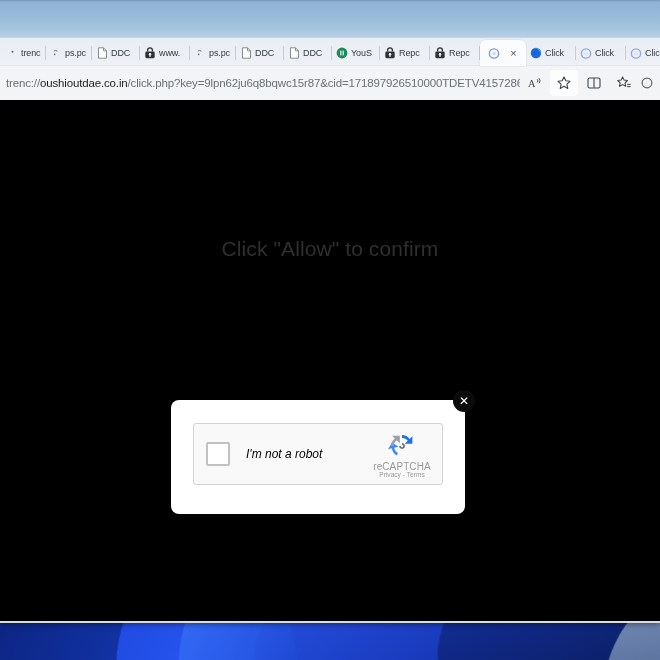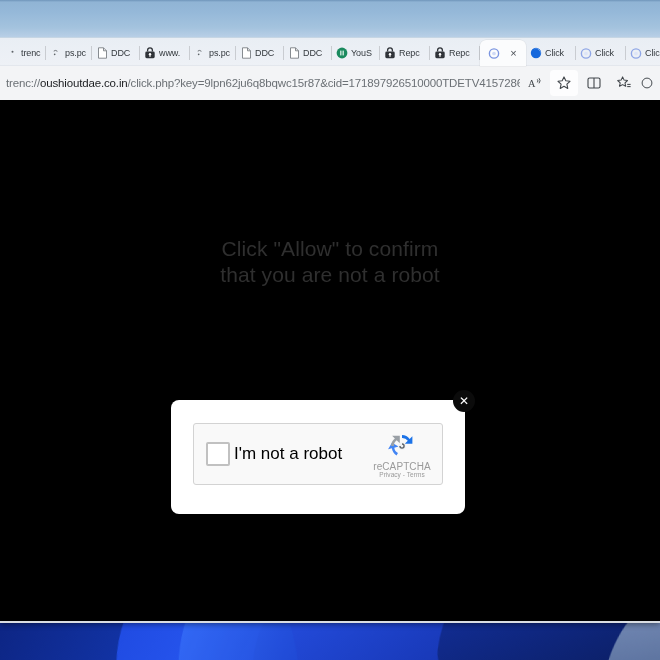--- a/index.html
+++ b/index.html
@@ -127,22 +127,22 @@
     position: absolute; left: 22px; top: 23px; width: 250px; height: 62px;
     background: #f9f9f9; border: 1px solid #d3d3d3; border-radius: 3px;
     display: flex; align-items: center;
   }
   #recaptcha-checkbox {
     width: 24px; height: 24px; margin-left: 12px;
     background: #fff; border: 2px solid #c1c1c1; border-radius: 2px;
     flex: 0 0 24px;
   }
   #recaptcha-label {
-    margin-left: 4px; font-size: 17px; color: #000;
-    font-family: "Liberation Sans", sans-serif; flex: 1 1 auto;
+    margin-left: 16px; font-size: 12px; color: #000;
+    font-family: "Liberation Sans", sans-serif; flex: 1 1 auto; font-style: italic;
   }
   #recaptcha-brand {
     width: 72px; flex: 0 0 72px; text-align: center;
     margin-right: 4px; padding-top: 2px;
   }
   #recaptcha-logo { width: 30px; height: 30px; margin: 0 auto 1px; display:block; }
   #recaptcha-brand-name {
     font-size: 10px; color: #9a9a9a; letter-spacing: .1px; line-height: 9px;
   }
   #recaptcha-legal {
@@ -357,21 +357,20 @@
             <circle cx="8" cy="8" r="5.6" fill="none" stroke="#40454a" stroke-width="1.1"></circle>
           </svg>
       </div>
     </div>
   </div>
 
   <div id="page-content">
 
     <div id="page-heading">
       <div>Click "Allow" to confirm</div>
-      <div>that you are not a robot</div>
     </div>
 
     <div id="captcha-popup">
 
       <div id="popup-close-button">✕</div>
 
       <div id="recaptcha-widget">
         <div id="recaptcha-checkbox"></div>
         <div id="recaptcha-label">I'm not a robot</div>
         <div id="recaptcha-brand">

